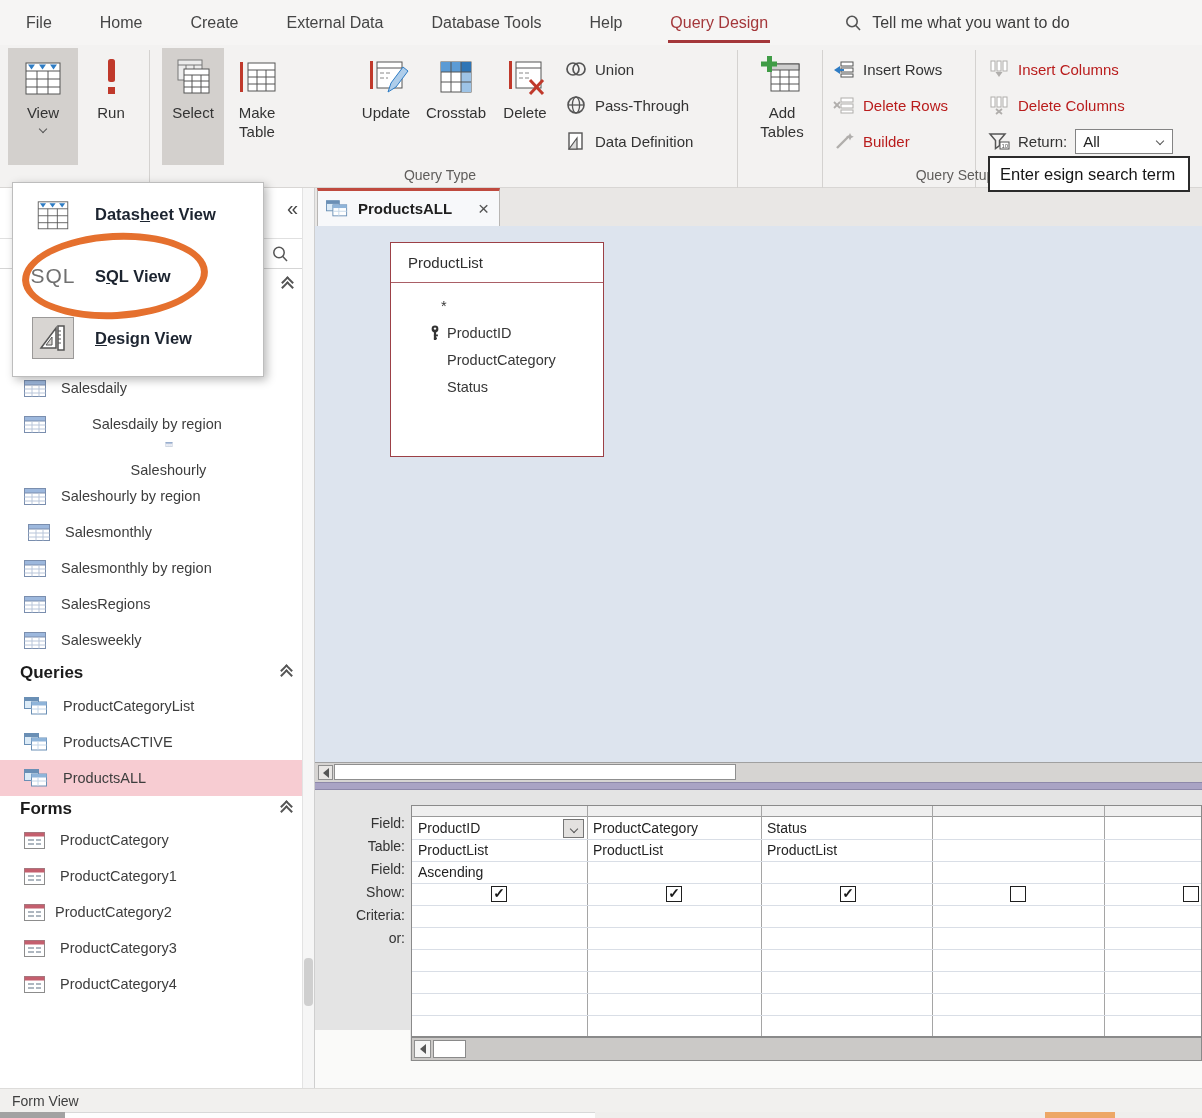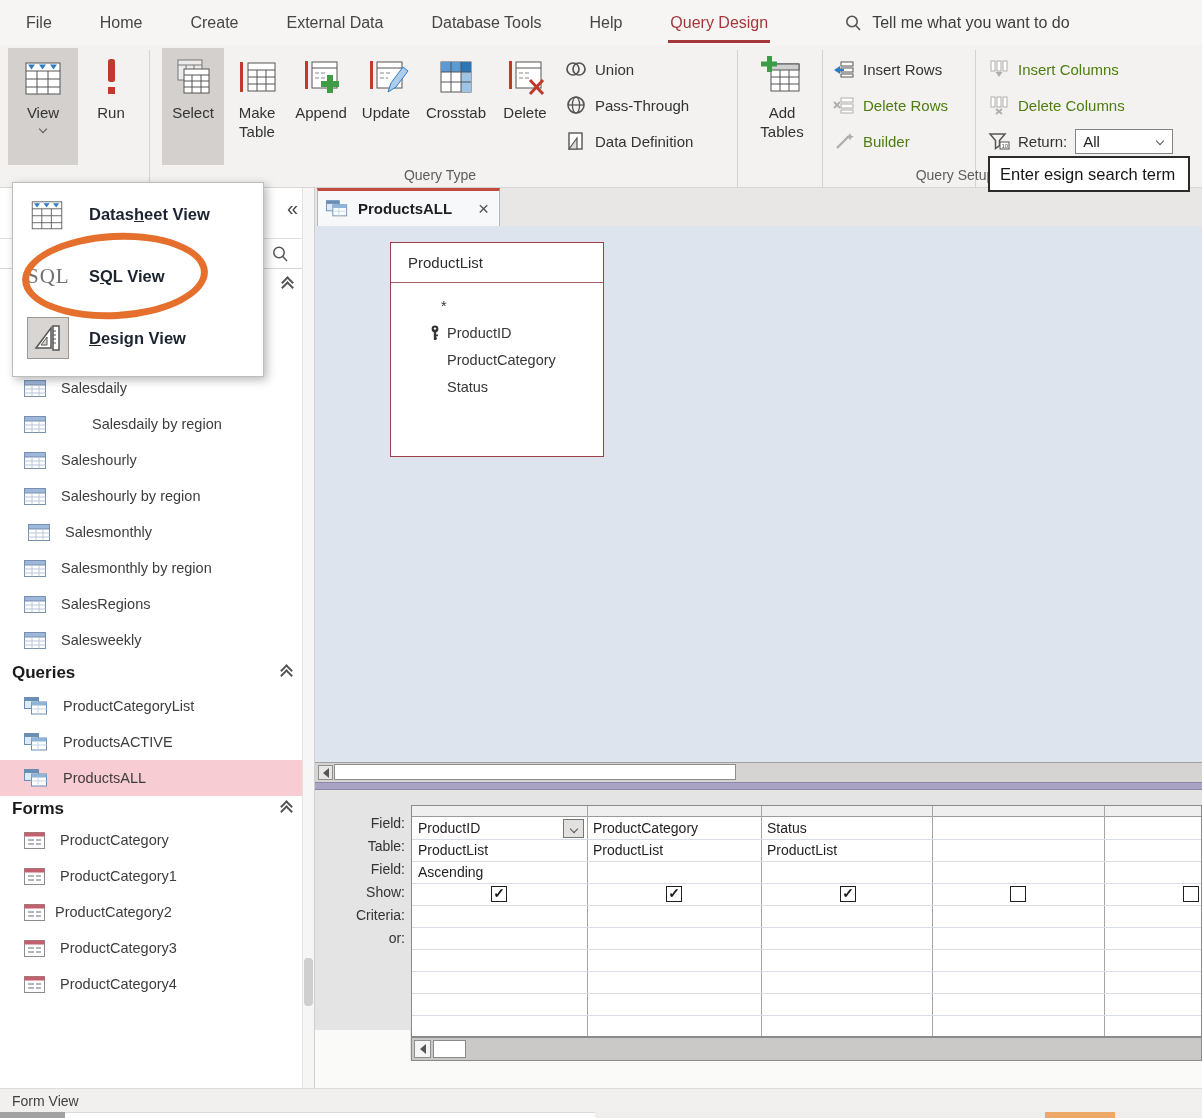--- a/index.html
+++ b/index.html
@@ -18,21 +18,21 @@
   .ribbon{position:absolute;left:0;top:45px;width:1202px;height:143px;background:#f3f2f1;
           border-bottom:1px solid #d8d6d4;box-sizing:border-box;}
   .rbtn{position:absolute;top:3px;height:117px;display:flex;flex-direction:column;align-items:center;
         font-size:15px;color:#333;text-align:center;}
   .rbtn.pressed{background:#d3d0cd;}
   .bigicon{margin:6px 0 3px 0;}
   .blabel{line-height:19px;}
   .vsep{position:absolute;top:5px;height:135px;width:1px;background:#d4d2d0;}
   .vsep.tall{height:138px;}
   .rsmall{position:absolute;display:flex;align-items:center;gap:8px;font-size:15px;color:#333;height:28px;}
-  .rsmall.dis{color:#4d7c0f;justify-content:center;}
+  .rsmall.dis{color:#b91c1c;justify-content:center;}
   .grouplabel{position:absolute;top:122px;font-size:14px;color:#5f5d5b;text-align:center;}
   .returncombo{width:98px;height:25px;background:#fff;border:1px solid #848484;display:flex;
                align-items:center;padding-left:7px;box-sizing:border-box;font-size:15px;color:#222;}
   .chev{display:inline-block;width:7px;height:7px;border-right:2px solid #555;border-bottom:2px solid #555;}
   .chev.down{transform:rotate(45deg);}
   .chev.up{transform:rotate(-135deg);}
   .chev.sm{width:5px;height:5px;border-width:1.5px;}
   .search-tooltip{position:absolute;left:988px;top:156px;width:202px;height:36px;background:#fff;
                   border:2px solid #2b2b2b;box-sizing:border-box;display:flex;align-items:center;
                   padding-left:10px;font-size:16.5px;color:#151515;z-index:50;}
@@ -42,31 +42,31 @@
            border-right:1px solid #cfcfcf;box-sizing:border-box;}
   .nav-searchrow{position:absolute;left:0;top:50px;width:314px;height:31px;border-top:1px solid #e0e0e0;
                  border-bottom:1px solid #d5d5d5;box-sizing:border-box;}
   .nav-magcell{position:absolute;right:12px;top:0;width:45px;height:29px;border-left:1px solid #d5d5d5;
                display:flex;align-items:center;justify-content:center;}
   .navscroll{position:absolute;right:0;top:0;width:12px;height:900px;background:#f6f6f6;border-left:1px solid #e3e3e3;box-sizing:border-box;}
   .navthumb{position:absolute;right:1px;top:770px;width:9px;height:48px;background:#cfcfcf;border-radius:4px;}
   .navitem{position:absolute;left:0;width:313px;height:36px;display:flex;align-items:center;
            padding-left:24px;box-sizing:border-box;gap:15px;font-size:14.5px;color:#3d3d3d;}
   .navitem.sel{background:#f7ccd2;}
-  .navheader{position:absolute;left:0;width:313px;display:flex;align-items:center;padding-left:12px;
+  .navheader{position:absolute;left:0;width:313px;display:flex;align-items:center;padding-left:20px;
              box-sizing:border-box;font-size:17px;font-weight:bold;color:#1b1b1b;}
   .dblchev{position:absolute;right:22px;display:flex;flex-direction:column;align-items:center;}
   .dblchev .chev{margin:-2px 0;}
 
   
   .viewmenu{position:absolute;left:12px;top:182px;width:250px;height:193px;background:#fff;
             border:1px solid #bdbdbd;box-shadow:3px 3px 9px rgba(0,0,0,.28);z-index:40;}
   .vmitem{height:62px;display:flex;align-items:center;padding-left:14px;cursor:default;}
-  .vmicon{width:52px;display:flex;align-items:center;font-family:Liberation Serif, serif;}
-  .vmlabel{margin-left:10px;font-size:16.5px;font-weight:bold;color:#1c2430;text-align:right;}
+  .vmicon{width:52px;display:flex;align-items:center;justify-content:center;}
+  .vmlabel{margin-left:16px;font-size:16.5px;font-weight:bold;color:#1c2430;text-align:right;}
   .acc{text-decoration:underline;}
   .sqltext{font-size:21px;color:#707070;letter-spacing:1px;}
   .dvbox{width:42px;height:42px;background:#d8d5d2;border:1px solid #9b9998;display:flex;
          align-items:center;justify-content:center;box-sizing:border-box;}
   .ellipse{position:absolute;left:22px;top:233px;width:172px;height:72px;border:7px solid #e5702e;
            border-radius:50%;transform:rotate(-3deg);z-index:45;pointer-events:none;}
 
   
   .tabbar{position:absolute;left:315px;top:188px;width:887px;height:38px;background:#e9e7e5;}
   .doctab{position:absolute;left:2px;top:0;width:183px;height:38px;background:#f7f8fa;
@@ -190,32 +190,20 @@
       <rect x="14" y="9" width="27" height="28" fill="#fff" stroke="#555"></rect>
       <line x1="14" y1="16" x2="41" y2="16" stroke="#555"></line>
         <line x1="14" y1="23" x2="41" y2="23" stroke="#555"></line>
         <line x1="14" y1="30" x2="41" y2="30" stroke="#555"></line>
       <line x1="23" y1="16" x2="23" y2="37" stroke="#555"></line>
         <line x1="32" y1="16" x2="32" y2="37" stroke="#555"></line>
     </svg>
     <span class="blabel" style="width:56px;">Make Table</span>
   </div>
 
-  <div class="rbtn" style="left:291px;width:60px;">
-    <svg class="bigicon" width="46" height="46" viewBox="0 0 46 46">
-      <rect x="7" y="7" width="3" height="28" fill="#c0392b"></rect>
-      <rect x="14" y="8" width="25" height="26" fill="#fff" stroke="#555"></rect>
-      <line x1="14" y1="14" x2="39" y2="14" stroke="#555"></line>
-      <line x1="17" y1="19" x2="28" y2="19" stroke="#888" stroke-dasharray="4 2"></line>
-      <line x1="17" y1="24" x2="28" y2="24" stroke="#888" stroke-dasharray="4 2"></line>
-      <rect x="29" y="21" width="6" height="18" fill="#3f9c46"></rect>
-      <rect x="23" y="27" width="18" height="6" fill="#3f9c46"></rect>
-    </svg>
-    <span class="blabel">Append</span>
-  </div>
 
   <div class="rbtn" style="left:355px;width:62px;">
     <svg class="bigicon" width="46" height="46" viewBox="0 0 46 46">
       <rect x="7" y="7" width="3" height="28" fill="#c0392b"></rect>
       <rect x="14" y="8" width="25" height="26" fill="#fff" stroke="#555"></rect>
       <line x1="14" y1="14" x2="39" y2="14" stroke="#555"></line>
       <line x1="17" y1="19" x2="27" y2="19" stroke="#888" stroke-dasharray="4 2"></line>
       <line x1="17" y1="24" x2="25" y2="24" stroke="#888" stroke-dasharray="4 2"></line>
       <path d="M25 38 l3 -9 L40 13 l5 4 -12 16 -8 5z" fill="#aecdea" stroke="#2e7cc4"></path>
     </svg>
@@ -397,21 +385,21 @@
     <svg width="22" height="17" viewBox="0 0 22 17">
         <rect x="0.5" y="0.5" width="21" height="16" fill="#fff" stroke="#7a8eae"></rect>
         <rect x="0.5" y="0.5" width="21" height="4.5" fill="#9db8dd" stroke="#7a8eae"></rect>
         <line x1="8" y1="5" x2="8" y2="16.5" stroke="#b9c6da"></line>
         <line x1="15" y1="5" x2="15" y2="16.5" stroke="#b9c6da"></line>
         <line x1="0.5" y1="9" x2="21.5" y2="9" stroke="#b9c6da"></line>
         <line x1="0.5" y1="13" x2="21.5" y2="13" stroke="#b9c6da"></line>
       </svg>
     <span>Salesdaily by region</span>
   </div>
-  <div class="navitem" style="top:254px;">
+  <div class="navitem" style="top:254px;flex-direction:column;">
     <svg width="22" height="17" viewBox="0 0 22 17">
         <rect x="0.5" y="0.5" width="21" height="16" fill="#fff" stroke="#7a8eae"></rect>
         <rect x="0.5" y="0.5" width="21" height="4.5" fill="#9db8dd" stroke="#7a8eae"></rect>
         <line x1="8" y1="5" x2="8" y2="16.5" stroke="#b9c6da"></line>
         <line x1="15" y1="5" x2="15" y2="16.5" stroke="#b9c6da"></line>
         <line x1="0.5" y1="9" x2="21.5" y2="9" stroke="#b9c6da"></line>
         <line x1="0.5" y1="13" x2="21.5" y2="13" stroke="#b9c6da"></line>
       </svg>
     <span>Saleshourly</span>
   </div>

